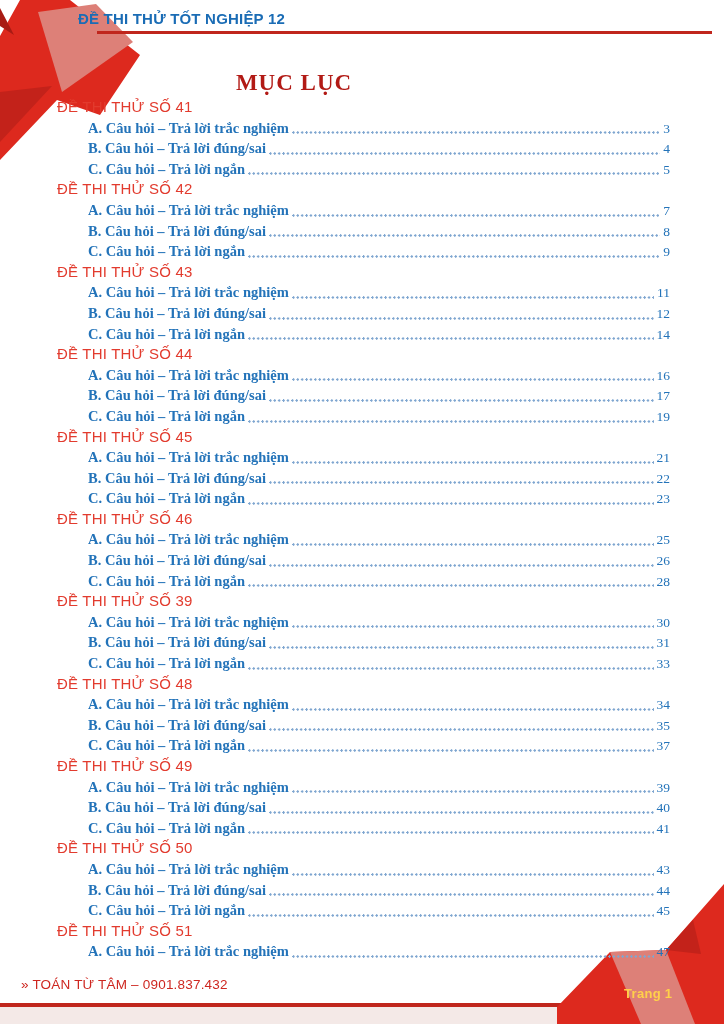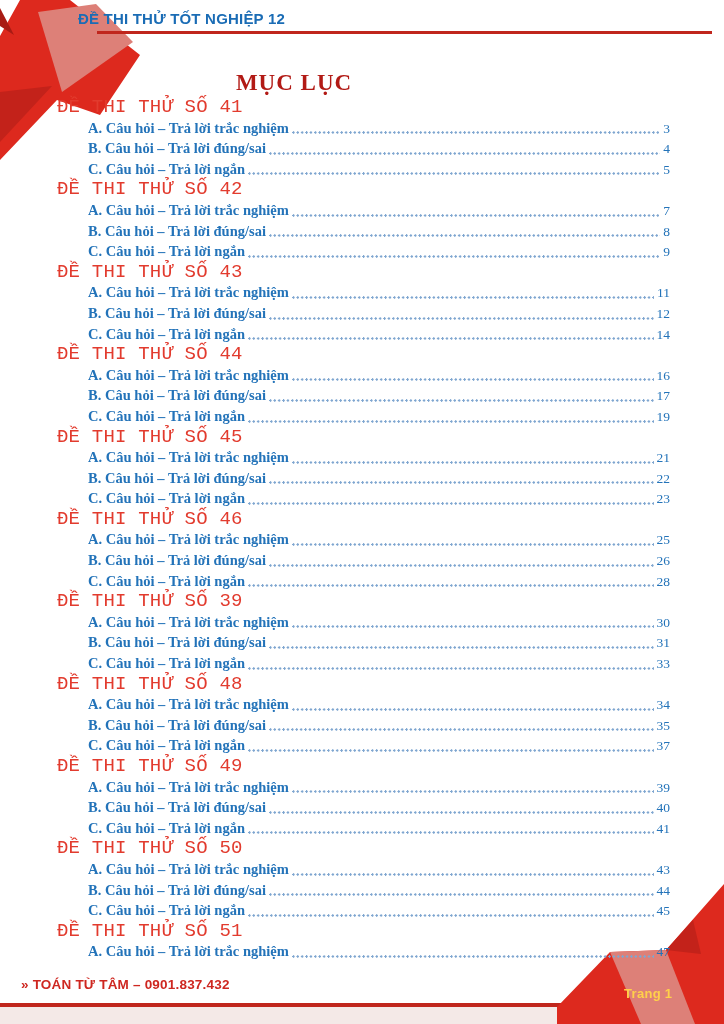--- a/index.html
+++ b/index.html
@@ -49,24 +49,23 @@
     color:var(--title-red);
     z-index:2;
   }
   
   .toc{
     position:absolute;left:57px;top:97px;width:613px;
     z-index:2;
   }
   .toc-heading{
     height:20.6px;line-height:20.6px;
-    font-size:19px;letter-spacing:.2px;
+    font-size:15px;letter-spacing:.2px;
     color:var(--heading-red);
     white-space:nowrap;
-    font-family:Liberation Mono, monospace;
   }
   .toc-item{
     height:20.6px;line-height:20.6px;
     display:flex;align-items:baseline;
     padding-left:31px;
     font-family:"Liberation Serif",serif;
   }
   .toc-item .lbl{
     font-weight:bold;
     font-size:14.5px;color:var(--item-blue);
@@ -78,21 +77,21 @@
     background-image:radial-gradient(circle at 1.4px 1.5px,var(--dots-blue) 1.05px,transparent 1.35px);
     background-size:4.4px 3px;background-repeat:repeat-x;
   }
   .toc-item .pg{
     font-size:13.5px;color:var(--item-blue);
     white-space:nowrap;
   }
   
   .footer-brand{
     position:absolute;left:21px;top:977px;
-    font-size:13.5px;font-weight:bold;letter-spacing:.2px;
+    font-size:13.5px;font-weight:normal;letter-spacing:.2px;
     color:var(--footer-red);
     z-index:2;white-space:nowrap;
   }
   .footer-rule{
     position:absolute;left:0;top:1003px;width:724px;height:3.5px;
     background:var(--line-red);z-index:0;
   }
   .bottom-strip{
     position:absolute;left:0;top:1006.5px;width:724px;height:17.5px;
     background:var(--bottom-strip);z-index:0;

